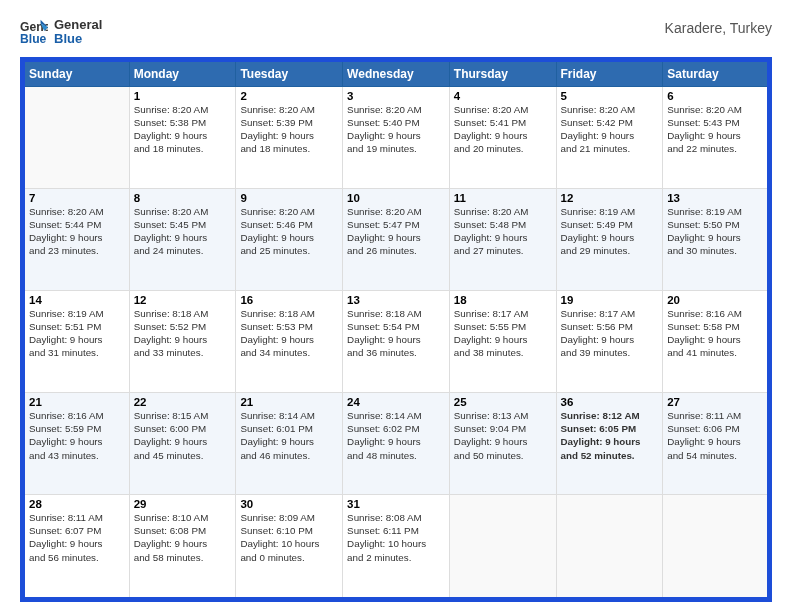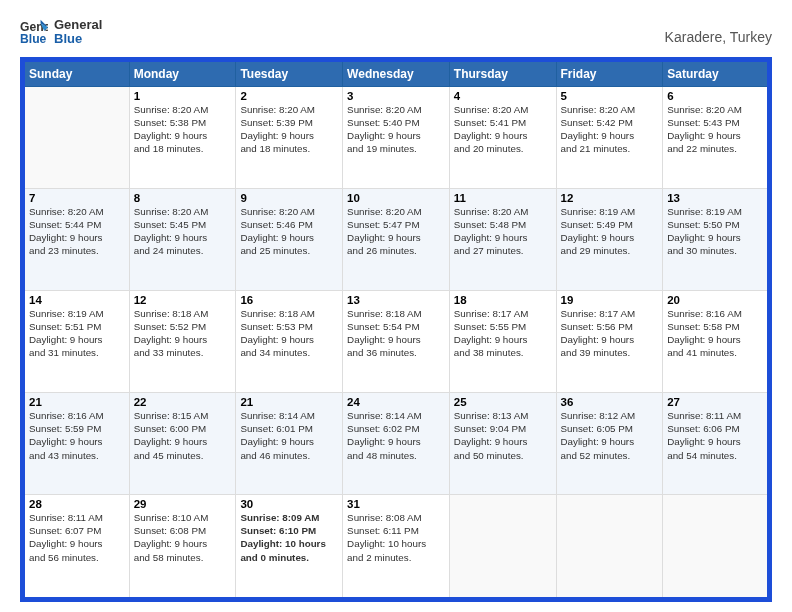--- a/index.html
+++ b/index.html
@@ -37,21 +37,21 @@
     }
     .main-title {
       font-size: 32px;
       font-weight: bold;
       color: #333;
       line-height: 1.1;
     }
     .subtitle {
       font-size: 14px;
       color: #555;
-      margin-top: 11px;
+      margin-top: 2px;
     }
     .calendar {
       flex: 1;
       border: 5px solid #1d4ed8;
       border-collapse: collapse;
       width: 100%;
       font-size: 10.5px;
     }
     .calendar th {
       background: #2e6bb0;
@@ -310,21 +310,21 @@
           </td>
           <td>
             <span class="day-num">25</span>
             <div class="day-info" style="white-space: pre-line;">Sunrise: 8:13 AM
 Sunset: 9:04 PM
 Daylight: 9 hours
 and 50 minutes.</div>
           </td>
           <td>
             <span class="day-num">36</span>
-            <div class="day-info" style="white-space: pre-line;">Sunrise: 8:12 AM
+            <div class="day-info" style="white-space: pre-line; font-weight: bold;">Sunrise: 8:12 AM
 Sunset: 6:05 PM
 Daylight: 9 hours
 and 52 minutes.</div>
           </td>
           <td>
             <span class="day-num">27</span>
             <div class="day-info" style="white-space: pre-line;">Sunrise: 8:11 AM
 Sunset: 6:06 PM
 Daylight: 9 hours
 and 54 minutes.</div>
@@ -340,21 +340,21 @@
           </td>
           <td>
             <span class="day-num">29</span>
             <div class="day-info" style="white-space: pre-line;">Sunrise: 8:10 AM
 Sunset: 6:08 PM
 Daylight: 9 hours
 and 58 minutes.</div>
           </td>
           <td>
             <span class="day-num">30</span>
-            <div class="day-info" style="white-space: pre-line; font-weight: bold;">Sunrise: 8:09 AM
+            <div class="day-info" style="white-space: pre-line;">Sunrise: 8:09 AM
 Sunset: 6:10 PM
 Daylight: 10 hours
 and 0 minutes.</div>
           </td>
           <td>
             <span class="day-num">31</span>
             <div class="day-info" style="white-space: pre-line;">Sunrise: 8:08 AM
 Sunset: 6:11 PM
 Daylight: 10 hours
 and 2 minutes.</div>

